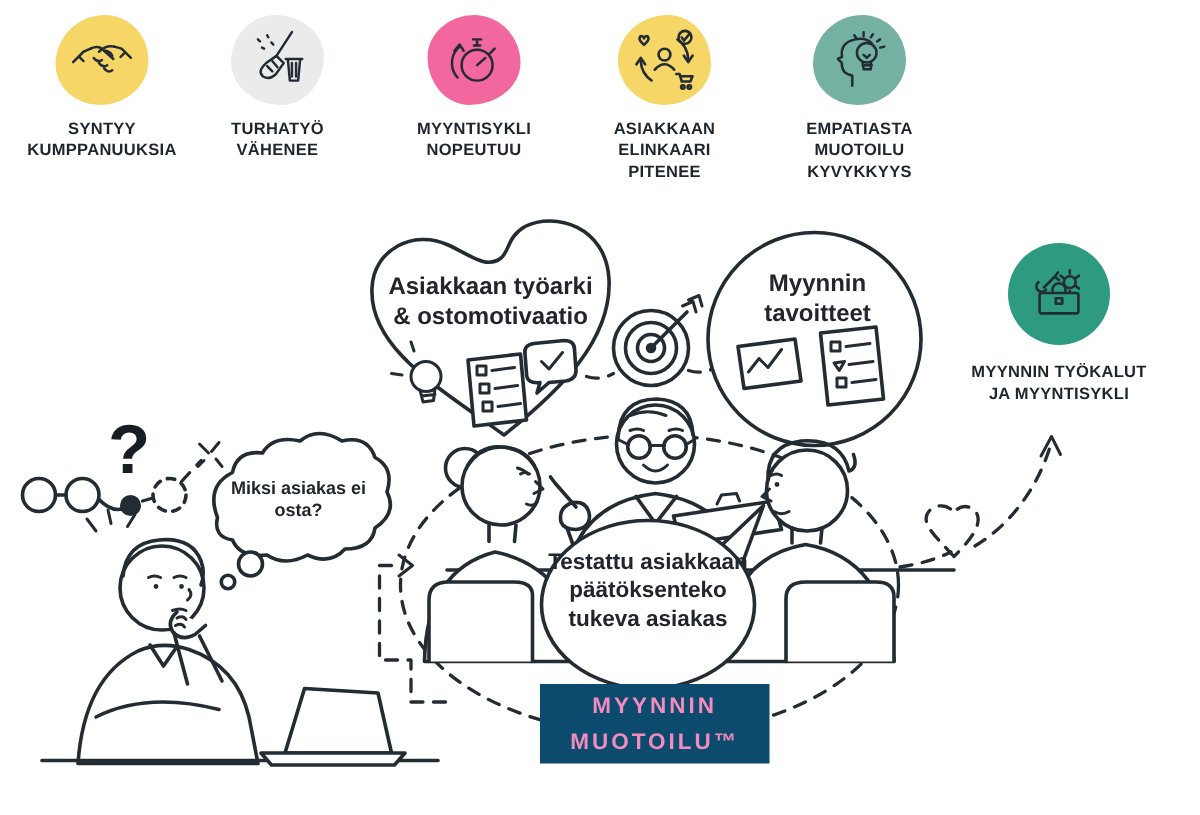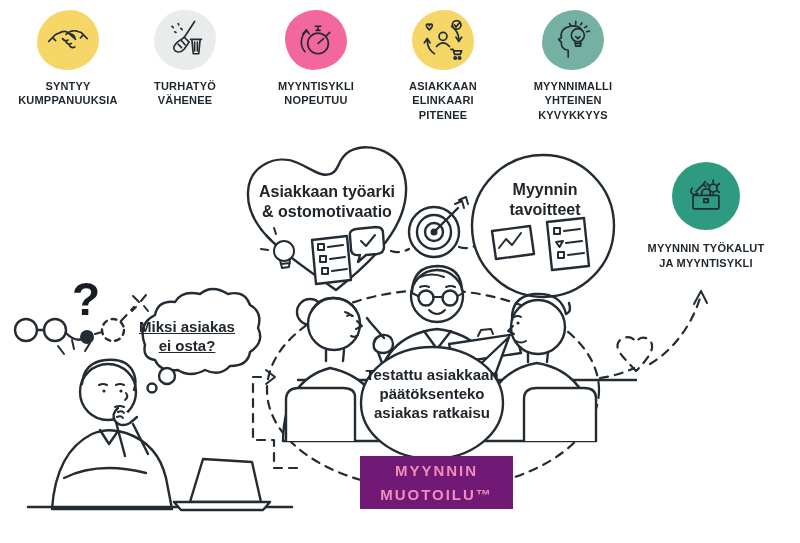--- a/index.html
+++ b/index.html
@@ -259,40 +259,40 @@
       <svg width="44" height="44" viewBox="0 0 64 64">
         <g class="ink" stroke-width="2.6">
           <path d="M25,57 L25,47 Q14,45 15,35 L11,31 L15,29 Q13,15 28,12 Q38,10 44,16"></path>
           <circle cx="39" cy="25" r="9.5"></circle>
           <path d="M35,34 L36,41 L43,41 L43,34 M35,37 L44,37"></path>
           <path d="M36,27 l3,3 l3,-3"></path>
           <path d="M29,11 l-2,-3 M36,9 l0,-4 M43,10 l2,-3 M49,14 l3,-2 M52,20 l4,-1"></path>
         </g>
       </svg>
     </div>
-    <div class="benefit-label">MYYNNIMALLI YHTEINEN KYVYKKYYS</div>
+    <div class="benefit-label">EMPATIASTA MUOTOILU KYVYKKYYS</div>
   </div>
 
 
   <div class="tools-circle" style="background: rgb(46, 155, 128);">
     <svg width="46" height="46" viewBox="0 0 64 64">
       <g class="ink" stroke="#14312a" stroke-width="2.6">
         <rect x="14" y="31" width="36" height="19" rx="2"></rect>
         <path d="M26,31 v-3 a6,6 0 0 1 12,0 v3"></path>
         <rect x="29" y="36" width="6" height="5"></rect>
         <circle cx="42" cy="21" r="5.5"></circle>
         <path d="M42,13 v-3 M48,17 l2.5,-2 M48,25 l2.5,2 M36,17 l-2.5,-2 M42,29 v2"></path>
         <path d="M18,26 L28,16 M28,16 l3,-4 m-3,4 l4,3"></path>
         <path d="M20,28 a5,5 0 1 1 -7,-7"></path>
       </g>
     </svg>
   </div>
   <div class="tools-wrap">MYYNNIN TYÖKALUT JA MYYNTISYKLI</div>
 
   <div class="btxt" style="left:495px;top:180px;width:100px;font-size:16px;">Myynnin tavoitteet</div>
   <div class="btxt" style="left:256px;top:182px;width:142px;font-size:16px;">Asiakkaan työarki &amp; ostomotivaatio</div>
-  <div class="btxt" style="left:131px;top:318px;width:112px;font-size:15px;text-decoration:underline;">Miksi asiakas ei osta?</div>
-  <div class="btxt" style="left:362px;top:366px;width:140px;font-size:15px;">Testattu asiakkaan päätöksenteko asiakas ratkaisu</div>
+  <div class="btxt" style="left:143px;top:318px;width:112px;font-size:12px;">Miksi asiakas ei osta?</div>
+  <div class="btxt" style="left:362px;top:366px;width:140px;font-size:15px;">Testattu asiakkaan päätöksenteko tukeva asiakas</div>
   <div class="qmark" style="left:72px;top:272px;">?</div>
 
-  <div class="banner" style="background: #701a75; color: rgb(241, 140, 188);">MYYNNIN MUOTOILU™</div>
+  <div class="banner" style="background: #0c4a6e; color: rgb(241, 140, 188);">MYYNNIN MUOTOILU™</div>
 
 </div>
 
 </body></html>

